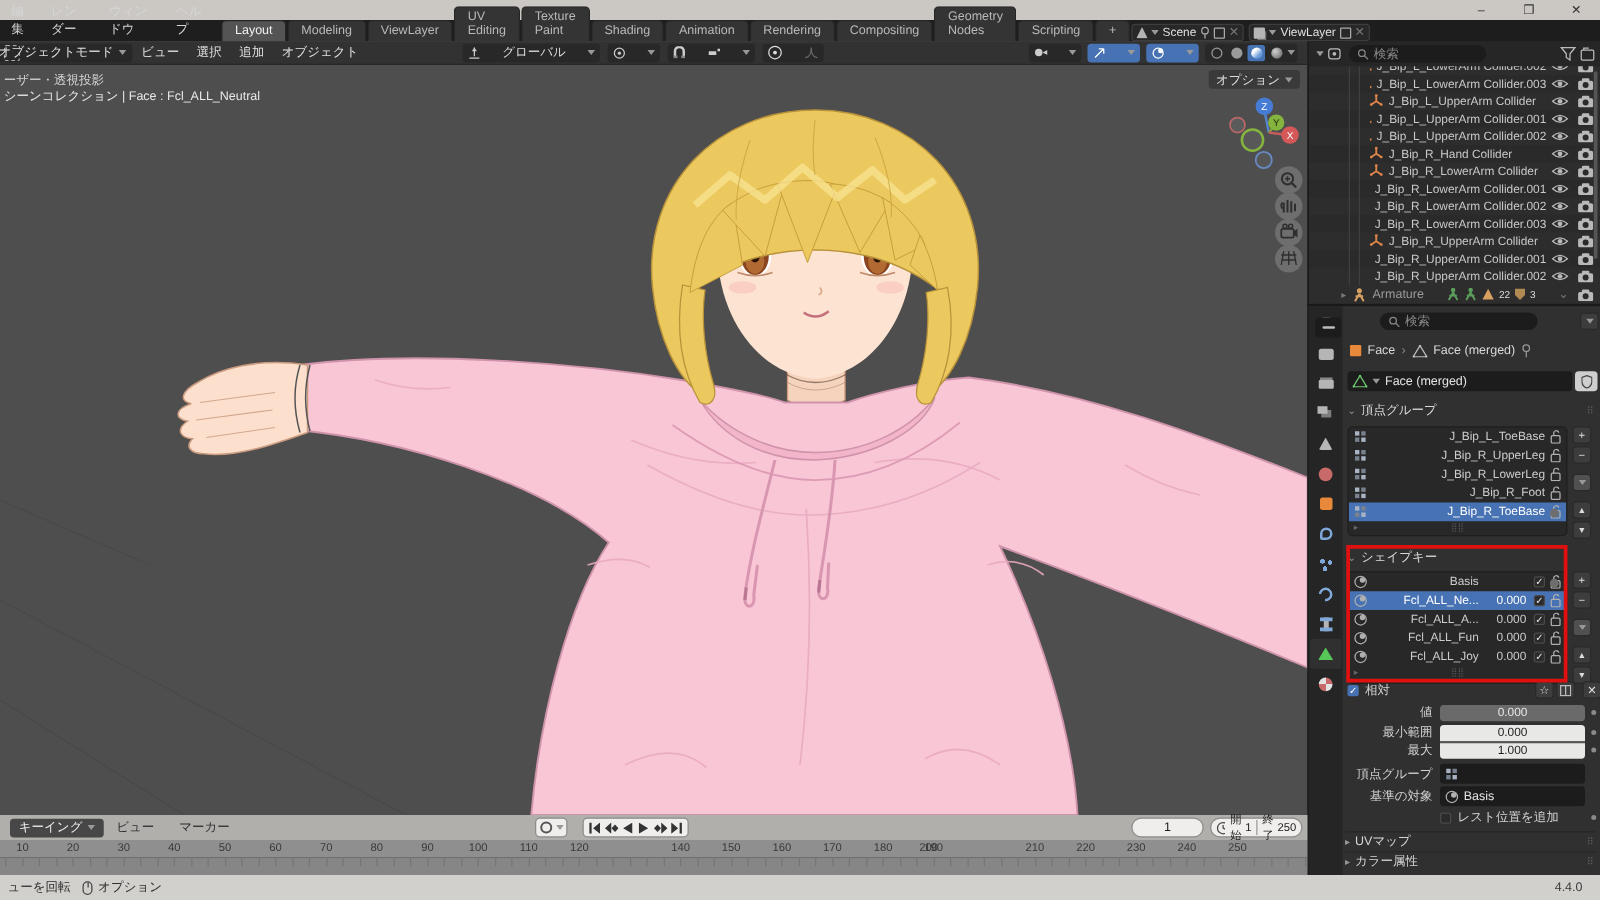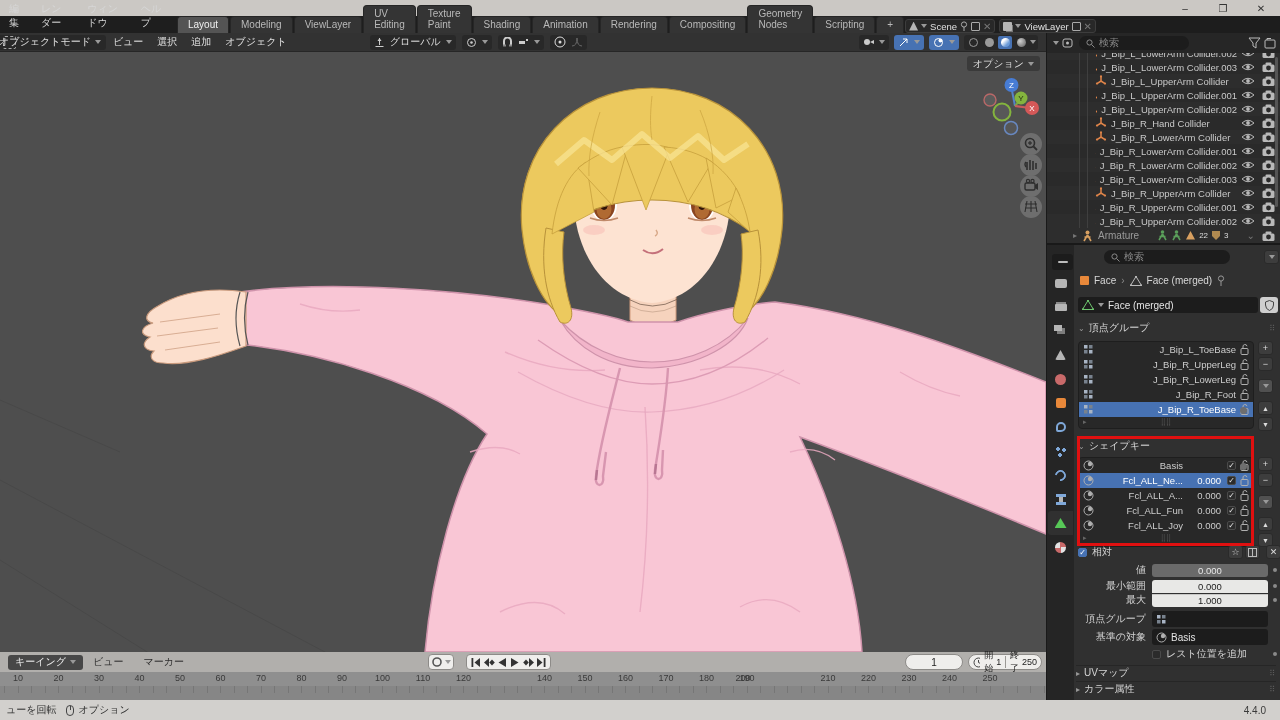--- a/index.html
+++ b/index.html
@@ -23,21 +23,21 @@
   .id-block { display:flex; align-items:center; background:#282828; border:1px solid #3d3d3d; border-radius:3px; height:14px; padding:0 3px; gap:3px; }
   .id-block .name { color:#e0e0e0; font-size:9.5px; }
   .mini-ic { width:9px; height:9px; display:inline-block; }
 
   
   #viewport { left:0; top:33px; width:1046px; height:619px; background:#4e4e4e; overflow:hidden; }
   #vp-header { position:absolute; left:0; top:0; width:1046px; height:19px; background:#323232; display:flex; align-items:center; border-bottom:1px solid #262626; }
   .vph-drop { background:#282828; border-radius:3px; height:15px; display:flex; align-items:center; padding:0 5px; gap:4px; margin-left:-6px; color:#e0e0e0; }
   .vph-menu { padding:0 7px; color:#e0e0e0; }
   .chev { width:0;height:0;border-left:3px solid transparent;border-right:3px solid transparent;border-top:4px solid #999; display:inline-block; }
-  .vph-group { display:flex; align-items:center; background:#282828; border-radius:3px; height:15px; padding:0 4px; gap:5px; margin-left:6px; color:#dcdcdc; }
+  .vph-group { display:flex; align-items:center; background:#282828; border-radius:3px; height:15px; padding:0 4px; gap:17px; margin-left:6px; color:#dcdcdc; }
   .shade-group { display:flex; background:#282828; border-radius:3px; height:15px; align-items:center; padding:0 2px; gap:2px; }
   .shade-btn { width:14px; height:13px; border-radius:2px; display:flex; align-items:center; justify-content:center; }
   .shade-btn.active { background:#4772b3; }
   .ball { width:9px; height:9px; border-radius:50%; background:#9a9a9a; }
   .ball.wire { background:transparent; border:1px solid #9a9a9a; }
   .ball.matcap { background:linear-gradient(135deg,#fff 30%,#6a9ad8 70%); }
   .ball.render { background:radial-gradient(circle at 35% 35%,#cfcfcf,#5a5a5a); }
   #vp-options { position:absolute; right:6px; top:23px; background:#3a3a3a; border-radius:3px; height:15px; display:flex; align-items:center; padding:0 6px; gap:4px; color:#ddd; }
   #vp-overlay-text { position:absolute; left:3px; top:25px; color:#d4d4d4; line-height:13px; font-size:10px; }
   #vp-tool-icon { position:absolute; left:3px; top:3px; width:13px; height:13px; border:1px dashed #c9c9c9; border-radius:2px; opacity:.8; }
@@ -460,20 +460,24 @@
         <circle cx="1032.5" cy="129" r="1.6" fill="none" stroke="#2e2e2e" stroke-width="1.2"></circle>
       </g>
       <g>
         <circle cx="1031" cy="155" r="11" fill="#6e6e6e"></circle>
         <path d="M1025,152 H1037 M1025,156 H1037 M1027,149 L1025,160 M1031,149 V160 M1035,149 L1037,160" stroke="#2e2e2e" stroke-width="1.1" fill="none"></path>
       </g>
     </g>
   </svg>
 
   <div id="vp-tool-icon"></div>
+  <div id="vp-overlay-text">
+    <div>ーザー・透視投影</div>
+    <div style="color:#e8e8e8">シーンコレクション | Face : Fcl_ALL_Neutral</div>
+  </div>
 </div>
 
 <div id="outliner" class="abs">
   <div id="outliner-header">
     <span class="chev" style="margin-left:2px"></span>
     <svg width="14" height="12">
         <rect x="1" y="2" width="9" height="8" rx="2" fill="none" stroke="#bbb"></rect>
         <circle cx="5.5" cy="6" r="1.5" fill="#bbb"></circle>
       </svg>
     <div class="search-box">

